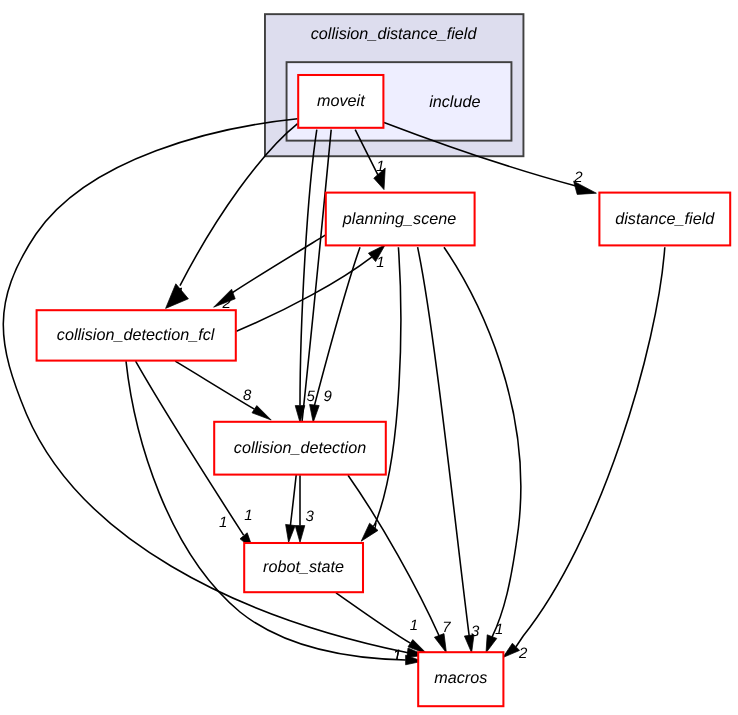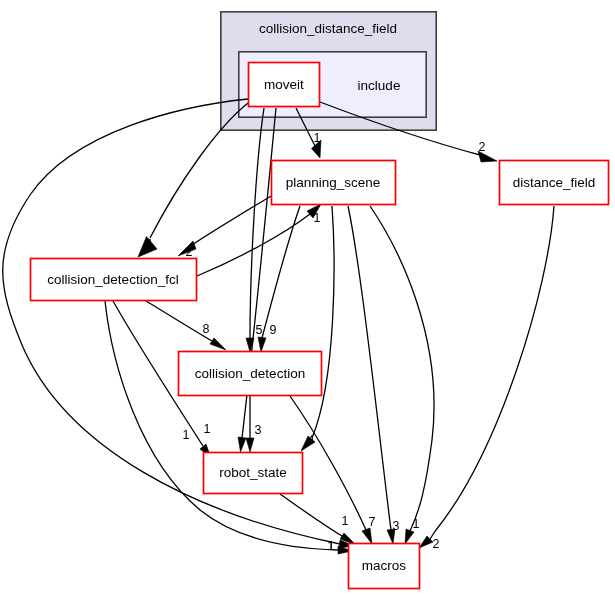--- a/index.html
+++ b/index.html
@@ -10,20 +10,21 @@
   body {
     width: 615px;
     height: 596px;
     font-family: "Liberation Sans", "DejaVu Sans", sans-serif;
     overflow: hidden;
   }
   #graph-root {
     position: relative;
     width: 615px;
     height: 464px;
+    font-style: italic;
   }
   svg#dep-graph {
     display: block;
     width: 615px;
     height: 596px;
   }
   .cluster-outer {
     fill: #ddddee;
     stroke: #404040;
     stroke-width: 1.6;

